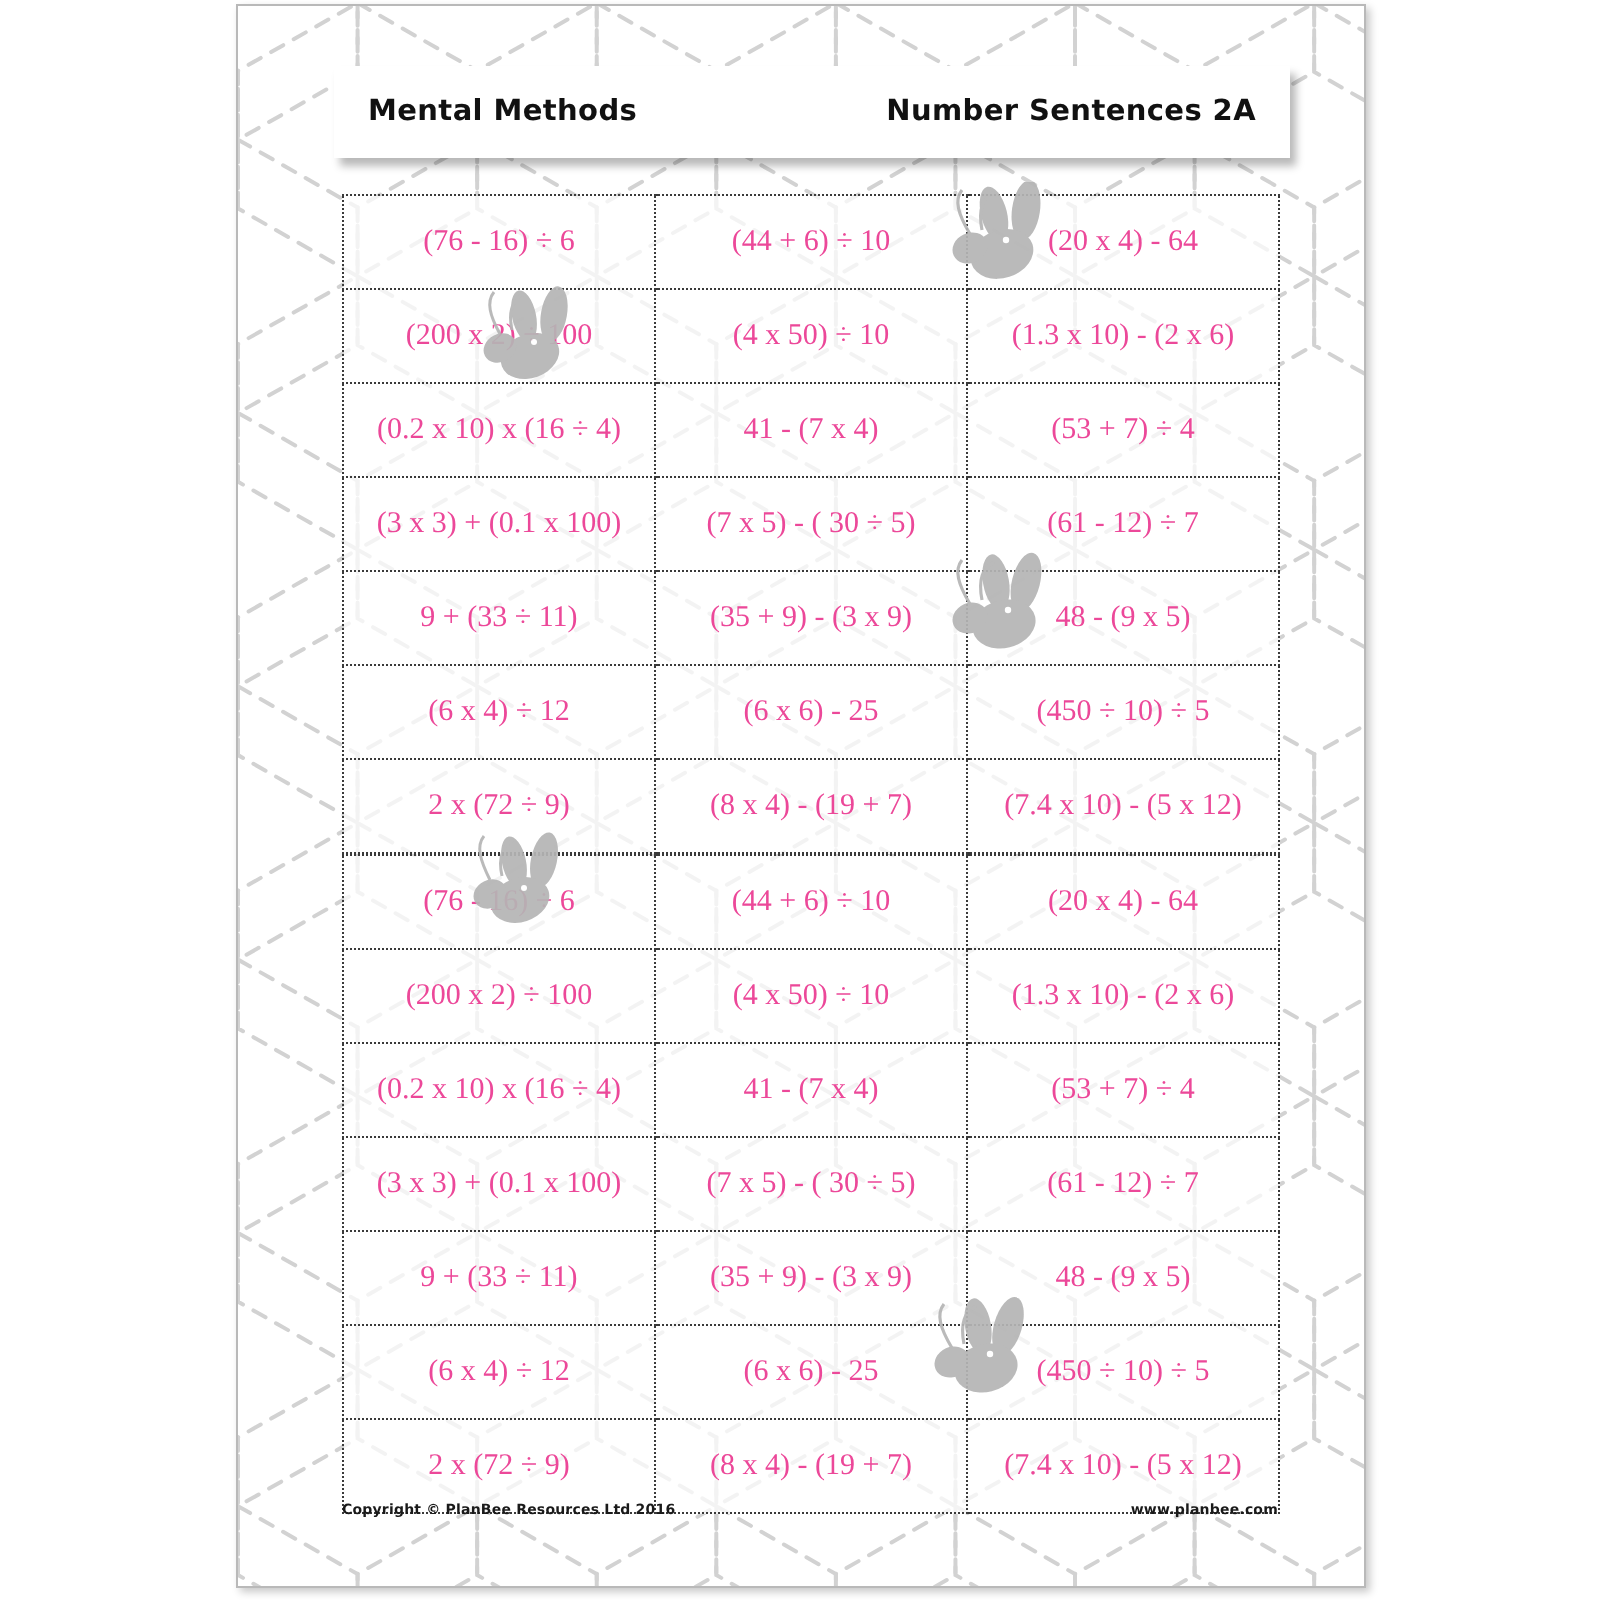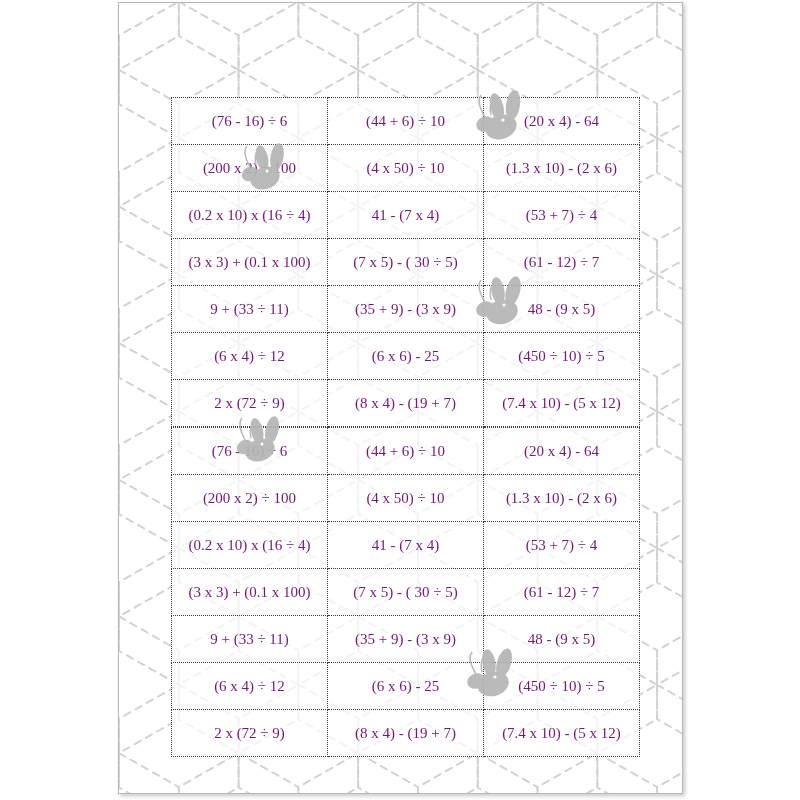--- a/index.html
+++ b/index.html
@@ -81,21 +81,21 @@
   #table-bottom { top: 424px; }
 
   .sheet-table td {
     height: 47px;
     border: 1px dotted #3a3a3a;
     background: rgba(255,255,255,0.74);
     text-align: center;
     vertical-align: middle;
     font-family: "Liberation Serif", "DejaVu Serif", serif;
     font-size: 15px;
-    color: #701a75;
+    color: #ec4899;
     white-space: nowrap;
     padding: 0 2px;
   }
   .sheet-table td.c0 { width: 156px; }
   .sheet-table td.c1 { width: 156px; text-align: center; }
   .sheet-table td.c2 { width: 156px; }
 
   
   .bee {
     position: absolute;
@@ -224,20 +224,24 @@
           <use href="#hexcell" x="-60" y="752"></use>
             <use href="#hexcell" x="60" y="752"></use>
           <use href="#hexcell" x="180" y="752"></use>
             <use href="#hexcell" x="300" y="752"></use>
           <use href="#hexcell" x="420" y="752"></use>
             <use href="#hexcell" x="540" y="752"></use>
         </g>
       </svg>
     </div>
 
+    <div id="header-bar">
+      <span class="header-title">Mental Methods</span>
+      <span class="header-title">Number Sentences 2A</span>
+    </div>
 
     <table class="sheet-table" id="table-top">
       <tbody>
           <tr>
             <td class="c0">(76 - 16) ÷ 6</td>
             <td class="c1">(44 + 6) ÷ 10</td>
             <td class="c2">(20 x 4) - 64</td>
           </tr>
           <tr>
             <td class="c0">(200 x 2) ÷ 100</td>
@@ -375,15 +379,19 @@
           <ellipse cx="30" cy="16" rx="6.5" ry="14" transform="rotate(-10 30 16)"></ellipse>
           <ellipse cx="34" cy="37" rx="16" ry="12" transform="rotate(-14 34 37)"></ellipse>
           <ellipse cx="17" cy="34" rx="9" ry="7.5" transform="rotate(-24 17 34)"></ellipse>
         </g>
         <path d="M17 27 C11 17, 9 10, 13 5" fill="none" stroke="#b5b5b5" stroke-width="1.6"></path>
         <path d="M23 25 C21 15, 23 9, 29 6" fill="none" stroke="#b5b5b5" stroke-width="1.6"></path>
         <circle cx="36" cy="30" r="1.6" fill="#ffffff"></circle>
       </svg>
     </div>
 
+    <div id="footer">
+      <span>Copyright © PlanBee Resources Ltd 2016</span>
+      <span>www.planbee.com</span>
+    </div>
 
   </div>
 </div>
 
 </body></html>

